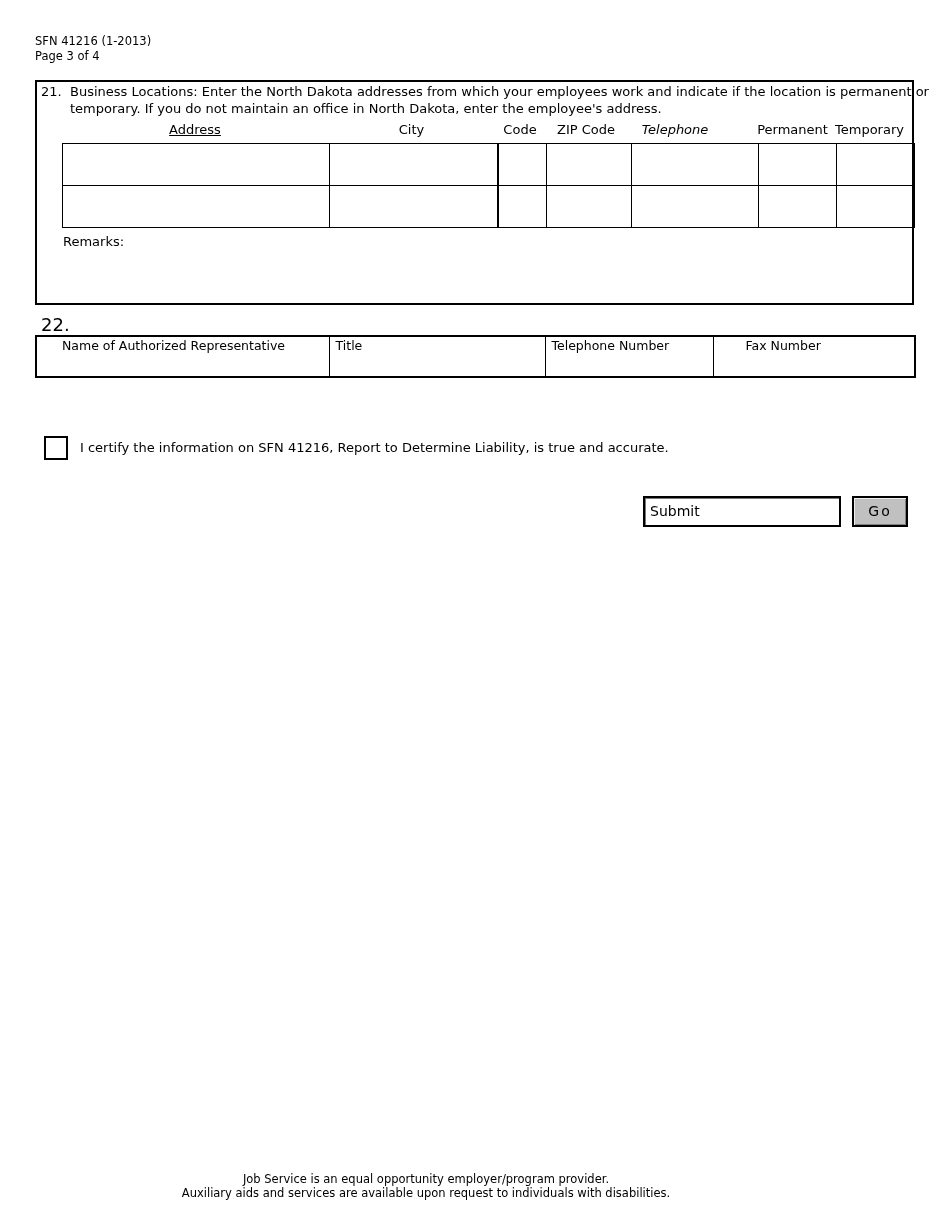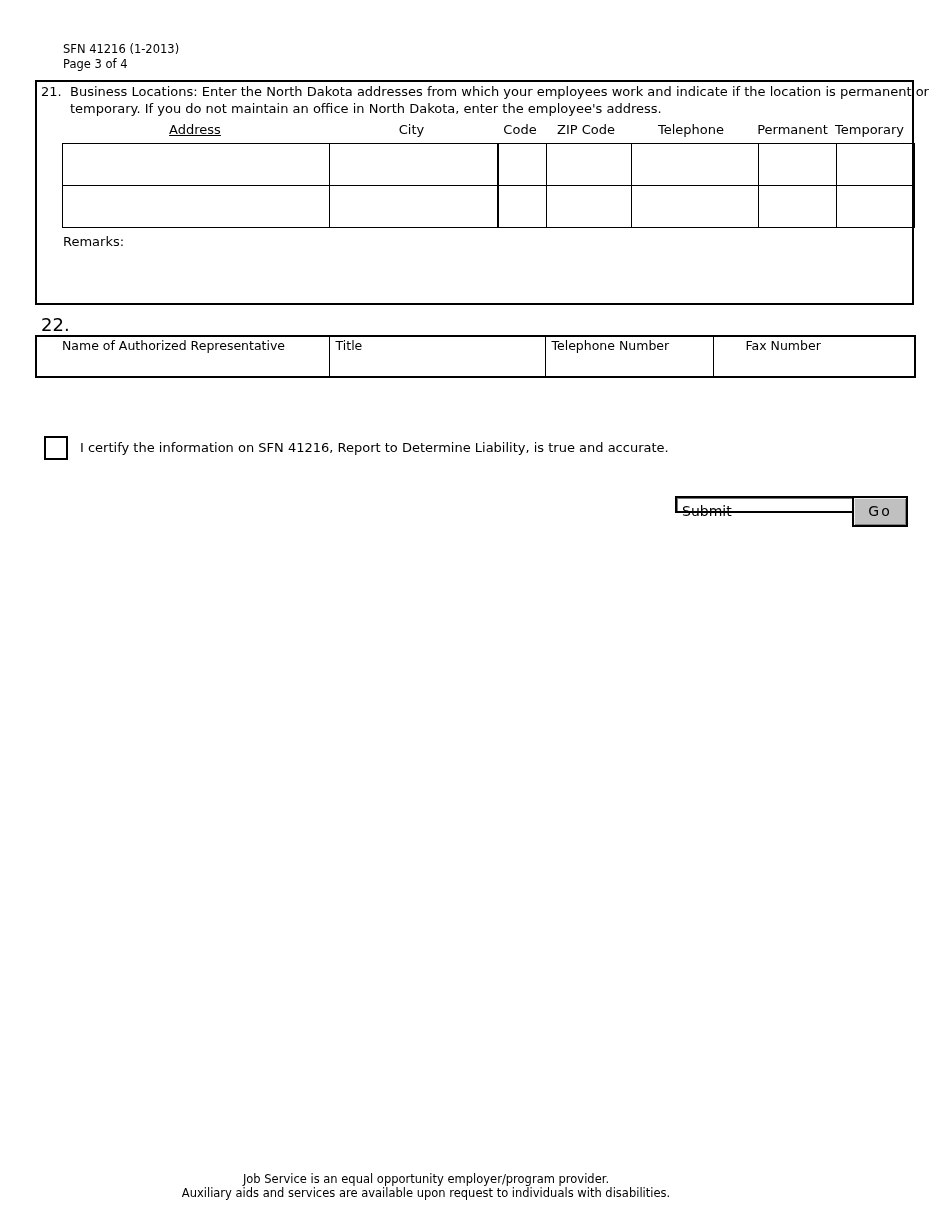--- a/index.html
+++ b/index.html
@@ -1,37 +1,37 @@
 <!DOCTYPE html>
 <html><head>
   <meta charset="utf-8">
   <style>
     html, body { margin:0; padding:0; background:#fff; }
     body { width:950px; height:1230px; position:relative; font-family:"DejaVu Sans", sans-serif; color:#000; overflow:hidden; }
     .abs { position:absolute; }
-    .hdr { left:35px; top:42px; font-size:11.5px; line-height:14.5px;margin-left:28px; }
+    .hdr { left:35px; top:34px; font-size:11.5px; line-height:14.5px; }
     .sec21 { left:35px; top:80px; width:879px; height:225px; border:2px solid #000; box-sizing:border-box; }
     .sec21-text { left:41px; top:83px; font-size:13px; line-height:17px; }
     .sec21-text .num { display:inline-block; width:29px; }
     .sec21-text .l2 { padding-left:29px; }
     .colh { top:122px; font-size:13px; text-align:center; }
     .loc-table { position:absolute; left:62px; top:143px; border-collapse:collapse; }
     .loc-table td { border:1px solid #000; height:41px; padding:0; }
     .loc-table td.thick { border-left:2px solid #000; }
     .loc-table input { width:100%; height:100%; border:none; outline:none; background:transparent; box-sizing:border-box; }
     .remarks-label { left:63px; top:234px; font-size:13px; }
     .remarks { left:62px; top:252px; width:846px; height:48px; border:none; background:transparent; resize:none; outline:none; }
     .sec22-num { left:41px; top:314px; font-size:18px; }
     .rep-table { position:absolute; left:35px; top:335px; border-collapse:collapse; border:2px solid #000; }
     .rep-table td { border:1px solid #000; height:41px; padding:0 0 0 6px; vertical-align:top; font-size:12.5px; line-height:16px; box-sizing:border-box; }
     .rep-table .lbl { display:block; padding-top:1px; }
     .rep-table input { display:block; width:95%; height:20px; border:none; outline:none; background:transparent; }
     .cert-box { left:44px; top:436px; width:24px; height:24px; border:2px solid #000; background:#fff; margin:0; -webkit-appearance:none; appearance:none; box-sizing:border-box; }
     .cert-text { left:80px; top:440px; font-size:13px; }
-    .submit-select { left:643px; top:496px; width:198px; height:17px; border:2px solid #000; box-sizing:border-box; box-shadow:inset 1px 1px 0 #777; font-size:14px; line-height:27px; padding-left:5px; background:#fff;margin-left:32px; }
+    .submit-select { left:643px; top:496px; width:198px; height:31px; border:2px solid #000; box-sizing:border-box; box-shadow:inset 1px 1px 0 #777; font-size:14px; line-height:27px; padding-left:5px; background:#fff; }
     .go-btn { left:852px; top:496px; width:56px; height:31px; border:2px solid #000; box-sizing:border-box; background:#c0c0c0; box-shadow:inset 1px 1px 0 #eee, inset -1px -1px 0 #808080; font-size:14px; text-align:center; line-height:27px; letter-spacing:2px; font-family:"DejaVu Sans", sans-serif; padding:0; }
     .footer { left:0; top:1173px; width:852px; text-align:center; font-size:11.5px; line-height:13.5px; }
   </style>
 </head>
 <body>
 
 <div class="abs hdr">
   <div>SFN 41216  (1-2013)</div>
   <div>Page 3 of 4</div>
 </div>
@@ -39,21 +39,21 @@
 <div class="abs sec21"></div>
 <div class="abs sec21-text">
   <div><span class="num">21.</span><span>Business Locations: Enter the North Dakota addresses from which your employees work and indicate if the location is permanent or</span></div>
   <div class="l2">temporary.  If you do not maintain an office in North Dakota, enter the employee's address.</div>
 </div>
 
 <div class="abs colh" style="left:62px;width:266px;text-decoration:underline;">Address</div>
 <div class="abs colh" style="left:328px;width:167px;">City</div>
 <div class="abs colh" style="left:496px;width:48px;">Code</div>
 <div class="abs colh" style="left:544px;width:84px;">ZIP Code</div>
-<div class="abs colh" style="left:628px;width:126px;">Telephone</div>
+<div class="abs colh" style="left:612px;width:126px;font-style:italic;">Telephone</div>
 <div class="abs colh" style="left:754px;width:77px;">Permanent</div>
 <div class="abs colh" style="left:831px;width:77px;">Temporary</div>
 
 <table class="loc-table">
   <tbody>
       <tr>
     <td style="width:266px;"><input value="" style=""></td>
     <td style="width:167px;"><input value="" style=""></td>
     <td class="thick" style="width:47px;"><input value="" style=""></td>
     <td style="width:84px;"><input value="" style=""></td>

